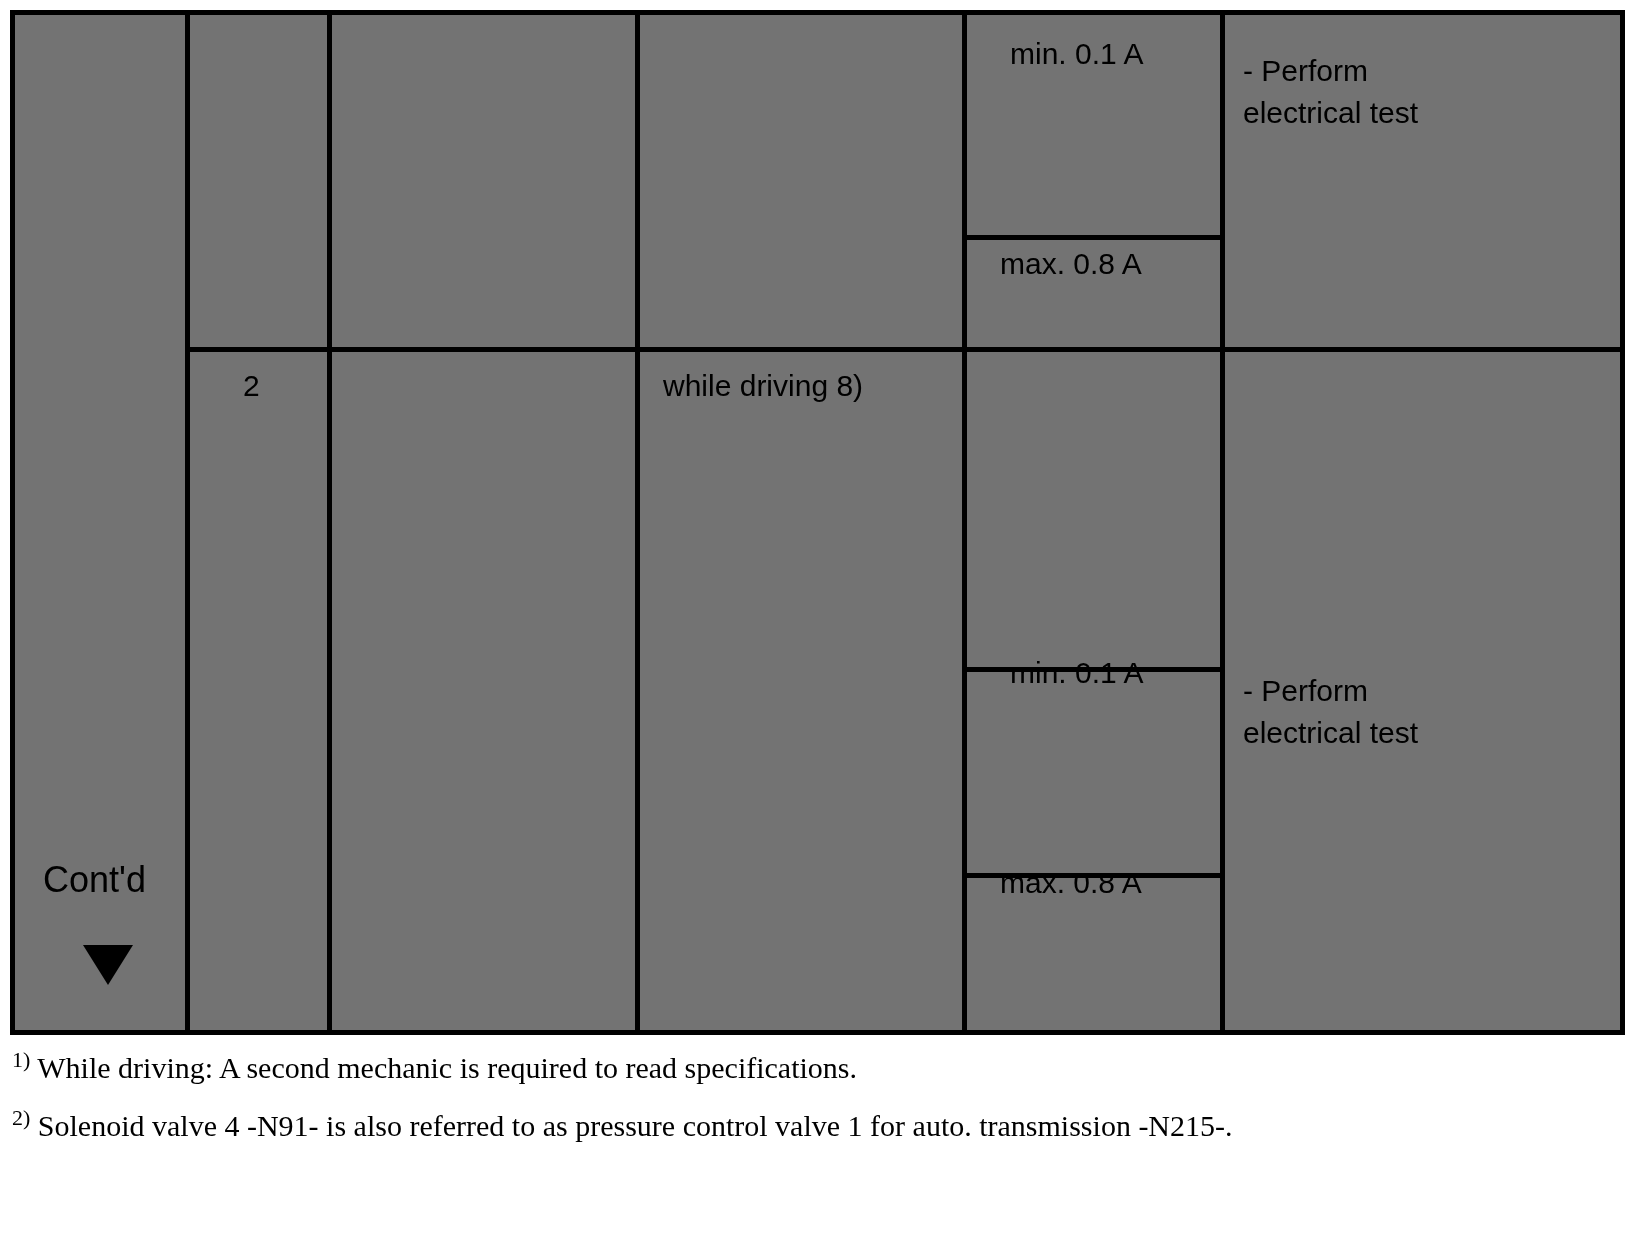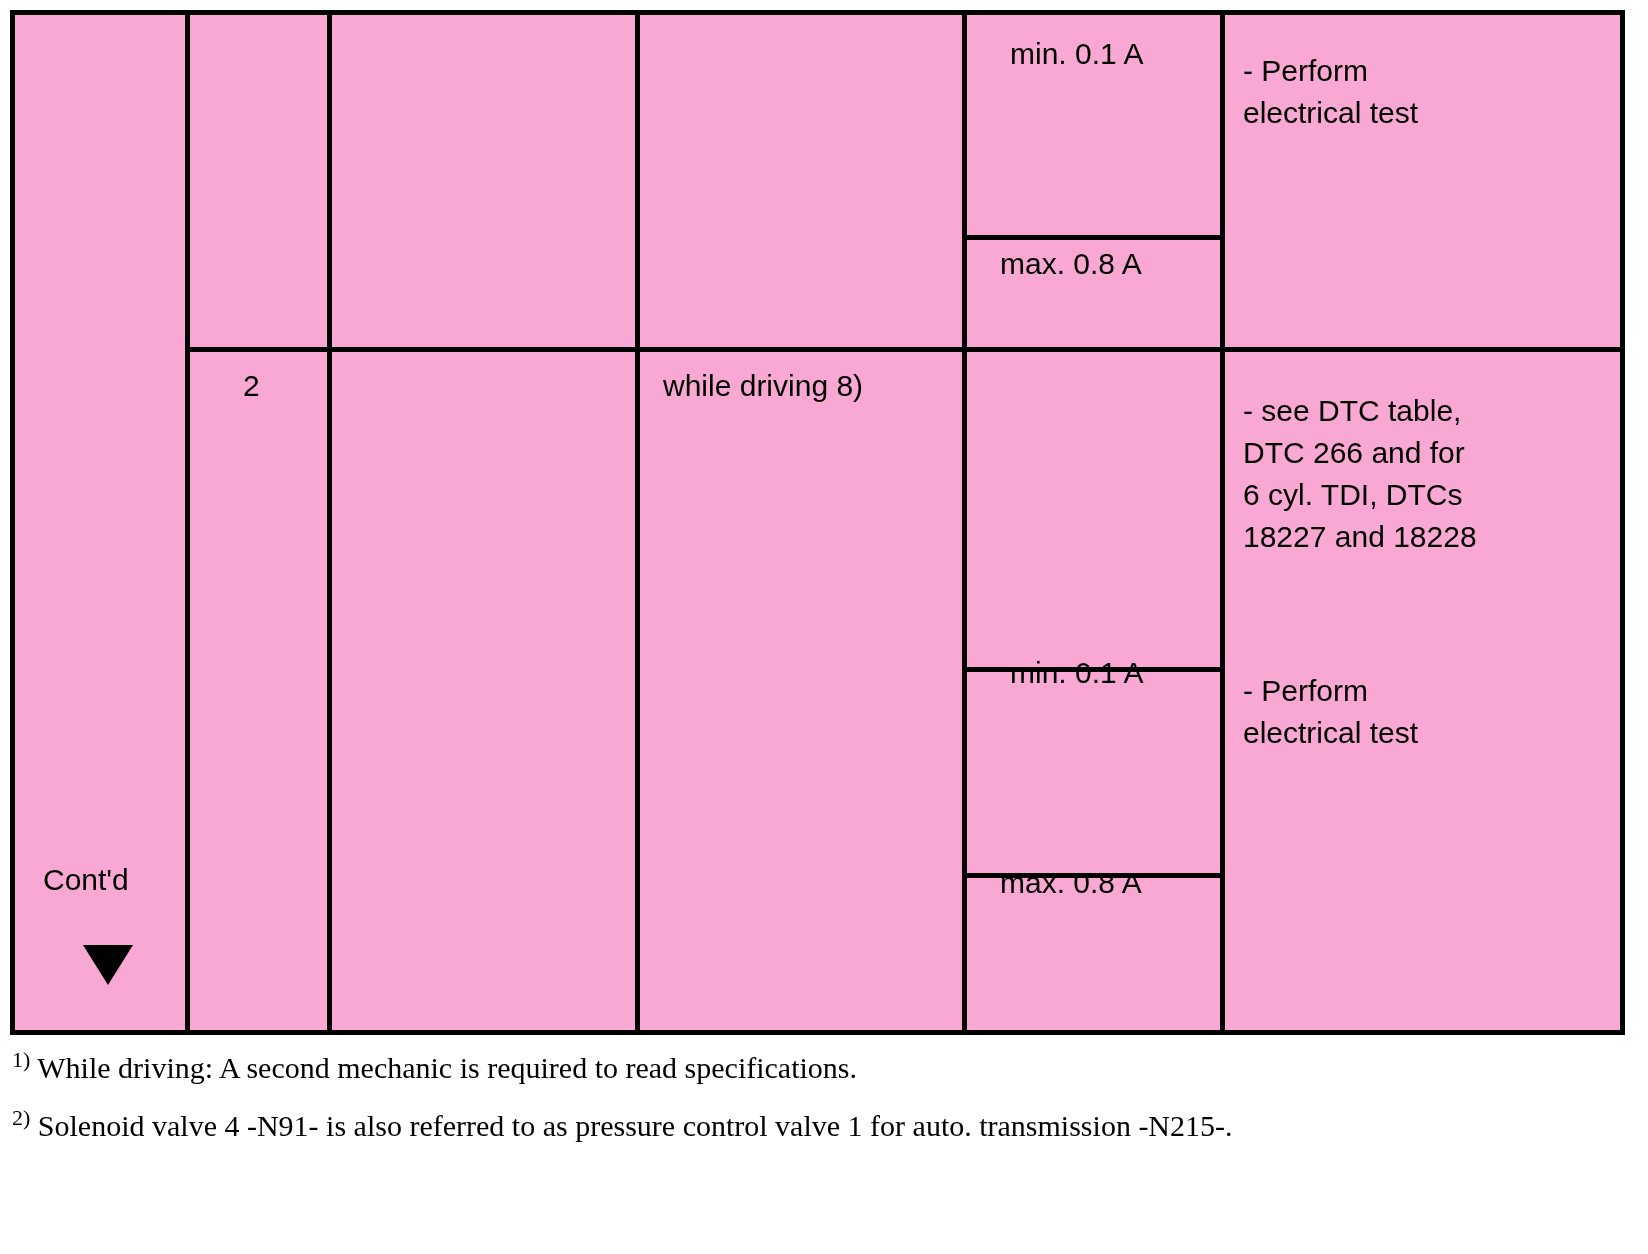--- a/index.html
+++ b/index.html
@@ -26,21 +26,21 @@
 
   
   .spec-table {
     position: absolute;
     left: 10px;
     top: 10px;
     width: 1615px;   
     height: 1025px;  
     border: 5px solid #000;
     box-sizing: border-box;
-    background: #f9a8d4;
+    background: #737373;
   }
 
   
   .vrule {
     position: absolute;
     top: 0;
     bottom: 0;
     width: 5px;
     background: #000;
   }
@@ -101,21 +101,21 @@
   .val-min-r2  { left: 995px;  top: 637px; }
   .val-max-r2  { left: 985px;  top: 847px; }
   .act-r2a     { left: 1228px; top: 375px; }
   .act-r2b     { left: 1228px; top: 655px; }
 
   
   .contd-label {
     position: absolute;
     left: 28px;
     top: 845px;
-    font-size: 30px;
+    font-size: 36px;
     line-height: 40px;
   }
   .contd-arrow {
     position: absolute;
     left: 68px;
     top: 930px;
     width: 0;
     height: 0;
     border-left: 25px solid transparent;
     border-right: 25px solid transparent;
@@ -170,24 +170,20 @@
 
     <div class="cell-text num-r2">2</div>
 
 
     <div class="cell-text cond-r2">while driving 8)</div>
 
     <div class="cell-text val-min-r2">min. 0.1 A</div>
 
     <div class="cell-text val-max-r2">max. 0.8 A</div>
 
-    <div class="cell-text act-r2a">- see DTC table,
-DTC 266 and for
-6 cyl. TDI, DTCs
-18227 and 18228</div>
 
     <div class="cell-text act-r2b">- Perform
 electrical test</div>
 
     <div class="contd-label">Cont'd</div>
     <div class="contd-arrow"></div>
 
   </div>
 
   <div class="footnotes">

